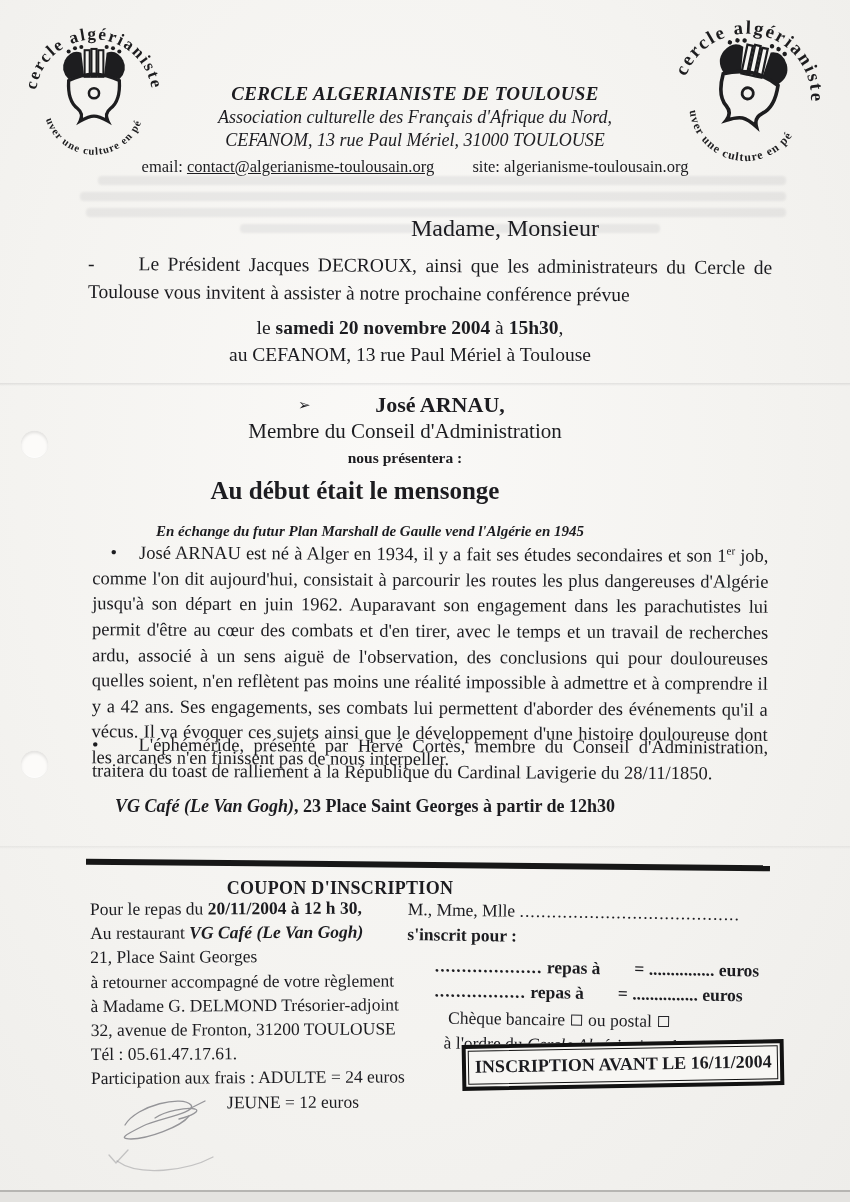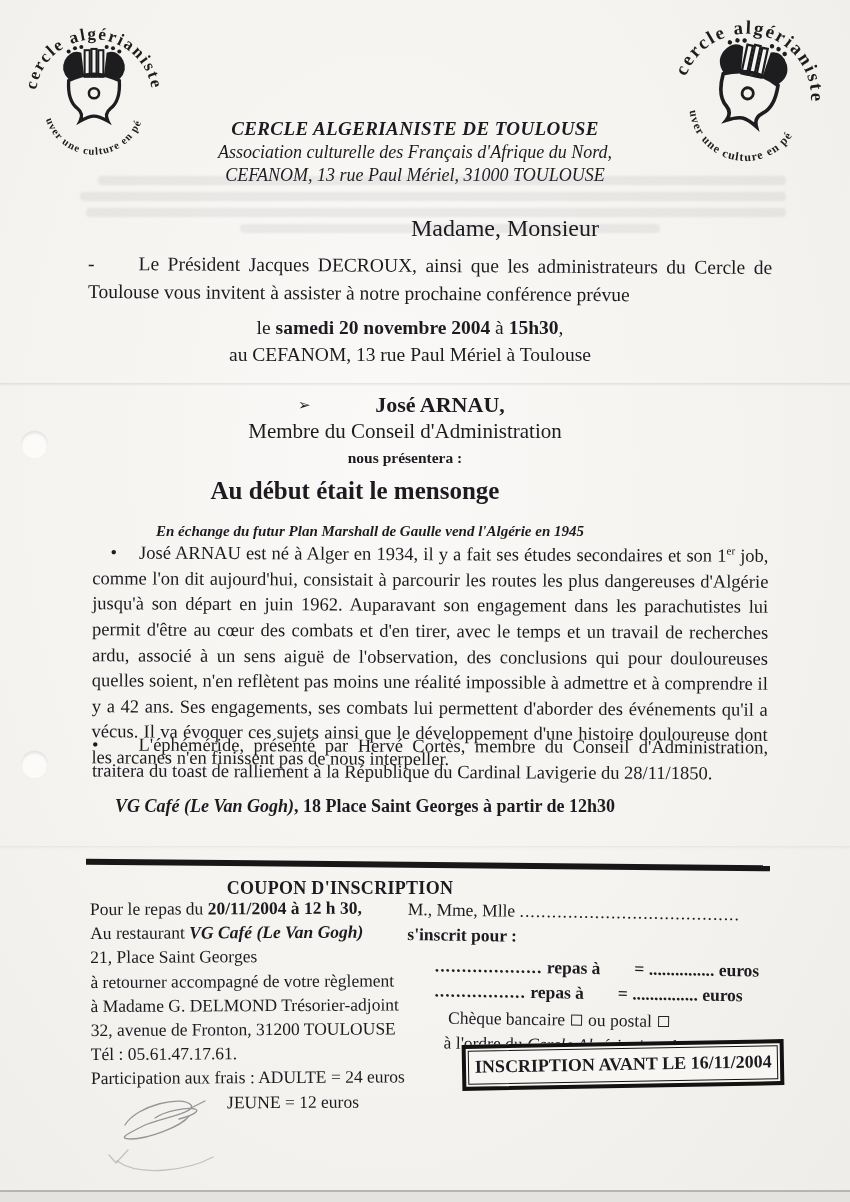--- a/index.html
+++ b/index.html
@@ -4,21 +4,21 @@
 <style>
   html,body{margin:0;padding:0;}
   body{width:850px;height:1202px;background:#e8e7e3;font-family:"Liberation Serif",serif;}
   .page{position:relative;width:850px;height:1202px;overflow:hidden;color:#1c1c20;
         background:radial-gradient(ellipse at 45% 38%, #faf9f7 0%, #f4f3f0 55%, #eeedea 100%);}
   .abs{position:absolute;}
   .ctr{text-align:center;}
 
   
   .hdr{top:82px;left:95px;width:640px;line-height:23.5px;}
-  .hdr-title{font-size:19px;font-weight:bold;font-style:italic;letter-spacing:.4px;margin-top:35px;}
+  .hdr-title{font-size:19px;font-weight:bold;font-style:italic;letter-spacing:.4px;}
   .hdr-it{font-size:18px;font-style:italic;text-align:center;}
   .hdr-mail{font-size:16.5px;margin-top:2px;}
   .hdr-mail .lnk{text-decoration:underline;}
   .gap30{display:inline-block;width:30px;}
 
   
   .ghost{position:absolute;height:9px;border-radius:4px;background:rgba(105,105,120,.10);filter:blur(1.3px);}
 
   .salut{top:215px;left:355px;width:300px;font-size:24px;}
   .invit{top:252px;left:88px;width:684px;font-size:19.5px;line-height:27.5px;text-align:justify;transform:rotate(.35deg);}
@@ -127,20 +127,27 @@
       <rect x="63.4" y="27" width="4" height="21" fill="#f6f5f2" stroke="#1d1d1f" stroke-width="1.6"></rect>
       <path d="M40 51 Q39 67 47 73 Q52 77 49 83 Q56 79 60 79 Q64 79 71 83 Q68 77 73 73 Q81 67 80 51 Q70 46 60 46 Q50 46 40 51 Z" fill="none" stroke="#1d1d1f" stroke-width="2.6"></path>
       <circle cx="60" cy="61" r="4" fill="none" stroke="#1d1d1f" stroke-width="2"></circle>
     </g>
   </svg>
 
   <div class="abs hdr ctr">
     <div class="hdr-title">CERCLE ALGERIANISTE DE TOULOUSE</div>
     <div class="hdr-it">Association culturelle des Français d'Afrique du Nord,</div>
     <div class="hdr-it">CEFANOM, 13 rue Paul Mériel, 31000 TOULOUSE</div>
+    <div class="hdr-mail">
+      <span>email:</span>
+      <span class="lnk">contact@algerianisme-toulousain.org</span>
+      <span class="gap30"></span>
+      <span>site:</span>
+      <span>algerianisme-toulousain.org</span>
+    </div>
   </div>
 
   <div class="ghost" style="top:176px;left:98px;width:688px;"></div>
   <div class="ghost" style="top:192px;left:80px;width:706px;"></div>
   <div class="ghost" style="top:208px;left:86px;width:700px;"></div>
   <div class="ghost" style="top:224px;left:240px;width:420px;"></div>
 
   <div class="abs salut ctr">Madame, Monsieur</div>
 
   <div class="abs invit">
@@ -167,21 +174,21 @@
   <div class="abs bio">
     <span class="bullet">•</span><span>José ARNAU est né à Alger en 1934, il y a fait ses études secondaires et son 1</span><sup>er</sup><span> job, comme l'on dit aujourd'hui, consistait à parcourir les routes les plus dangereuses d'Algérie jusqu'à son départ en juin 1962.  Auparavant son engagement dans les parachutistes lui permit d'être au cœur des combats et d'en tirer, avec le temps et un travail de recherches ardu, associé à un  sens aiguë de l'observation, des conclusions qui pour douloureuses quelles soient, n'en reflètent pas moins une réalité impossible à admettre et à comprendre il y a 42 ans. Ses engagements, ses combats lui permettent d'aborder des événements qu'il a vécus. Il va évoquer ces sujets ainsi que le développement d'une histoire douloureuse dont les arcanes n'en finissent pas de nous interpeller.</span>
   </div>
 
   <div class="abs ephem">
     <div class="l1"><span class="bullet">•</span><span>L'éphéméride, présenté par Hervé Cortès, membre du Conseil d'Administration,</span></div>
     <div>traitera du toast de ralliement à la République du Cardinal Lavigerie du 28/11/1850.</div>
   </div>
 
   <div class="abs repas ctr">
-    <div><i>VG Café (Le Van Gogh)</i><span>, 18 Place Saint Georges à partir de 12h30</span></div>
+    <div><i>VG Café (Le Van Gogh)</i><span>, 23 Place Saint Georges à partir de 12h30</span></div>
   </div>
 
   <div class="abs rule"></div>
   <div class="crease" style="top:846px;opacity:.6;"></div>
 
   <div class="abs coupon-title ctr">COUPON D'INSCRIPTION</div>
 
   <div class="abs col-left">
     <div><span>Pour le repas du </span><b>20/11/2004 à 12 h 30,</b></div>
     <div><span>Au restaurant </span><b><i>VG Café (Le Van Gogh)</i></b></div>

